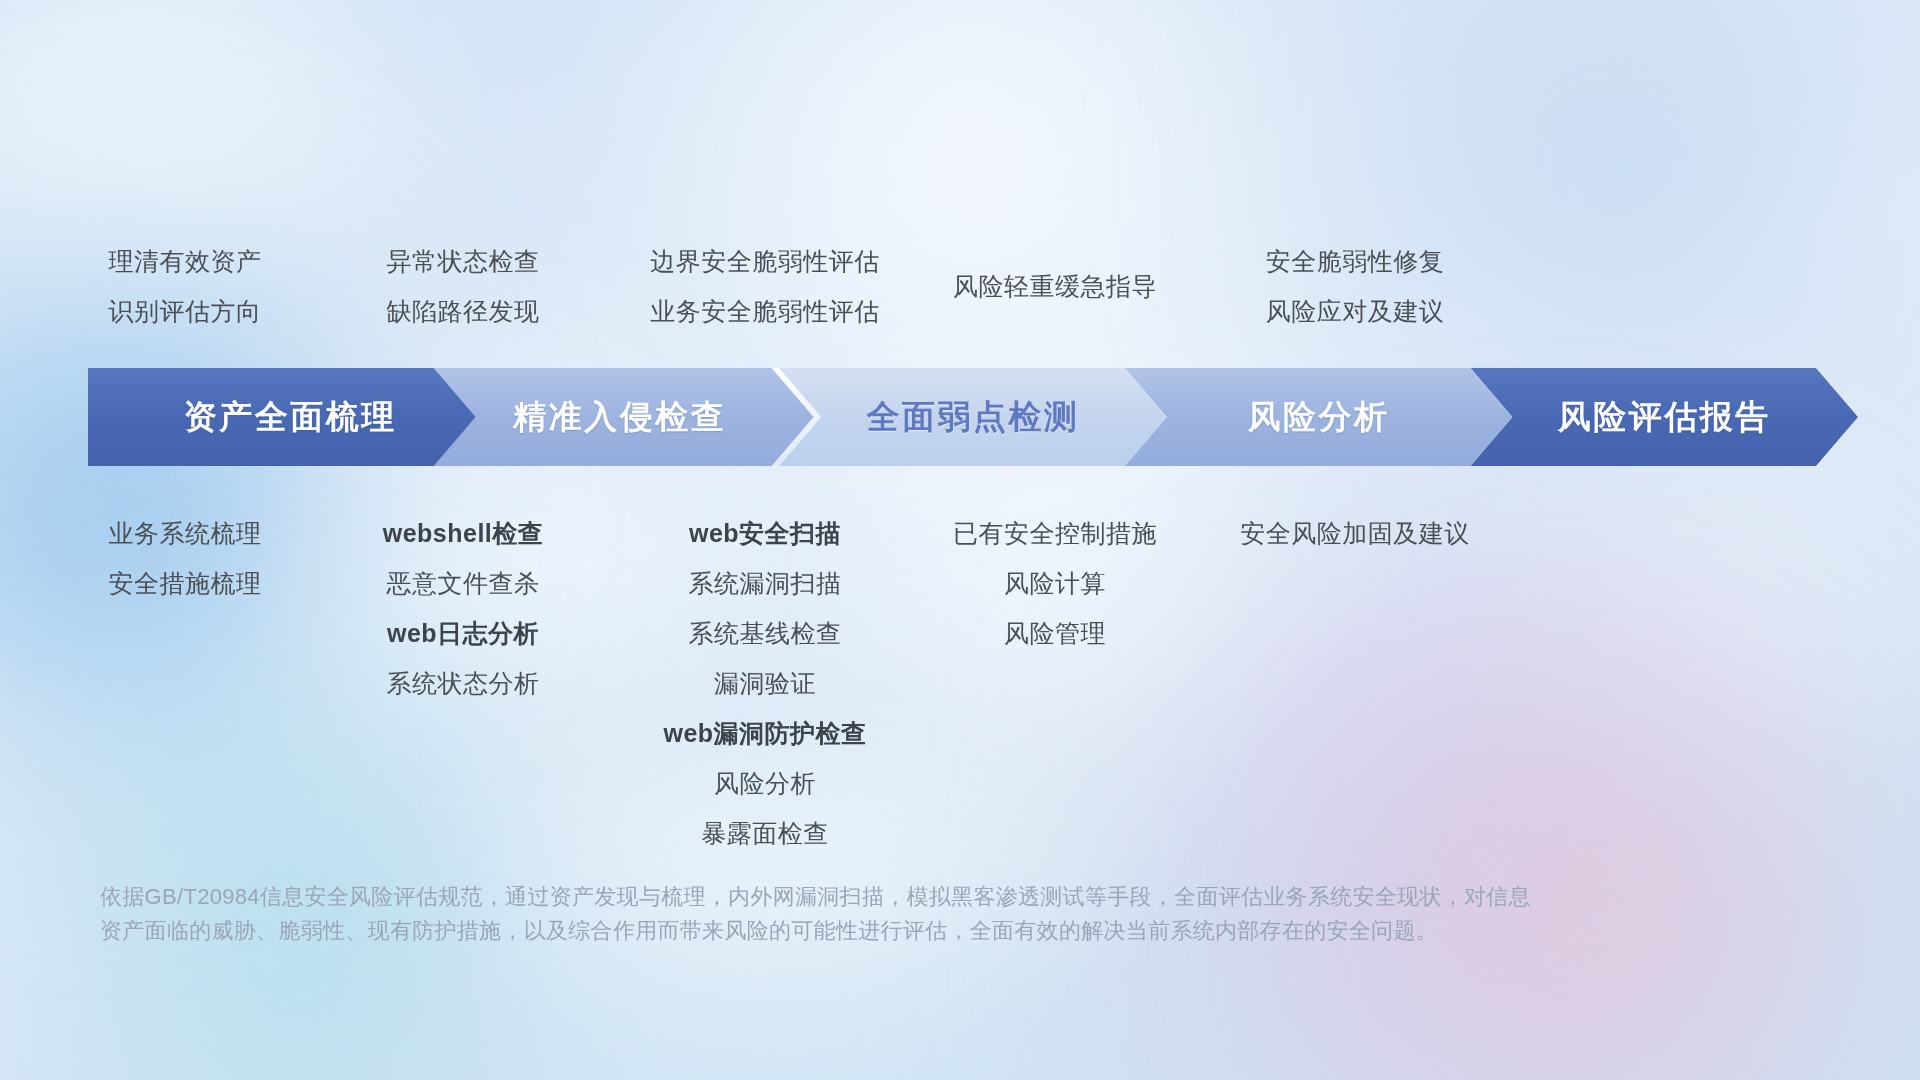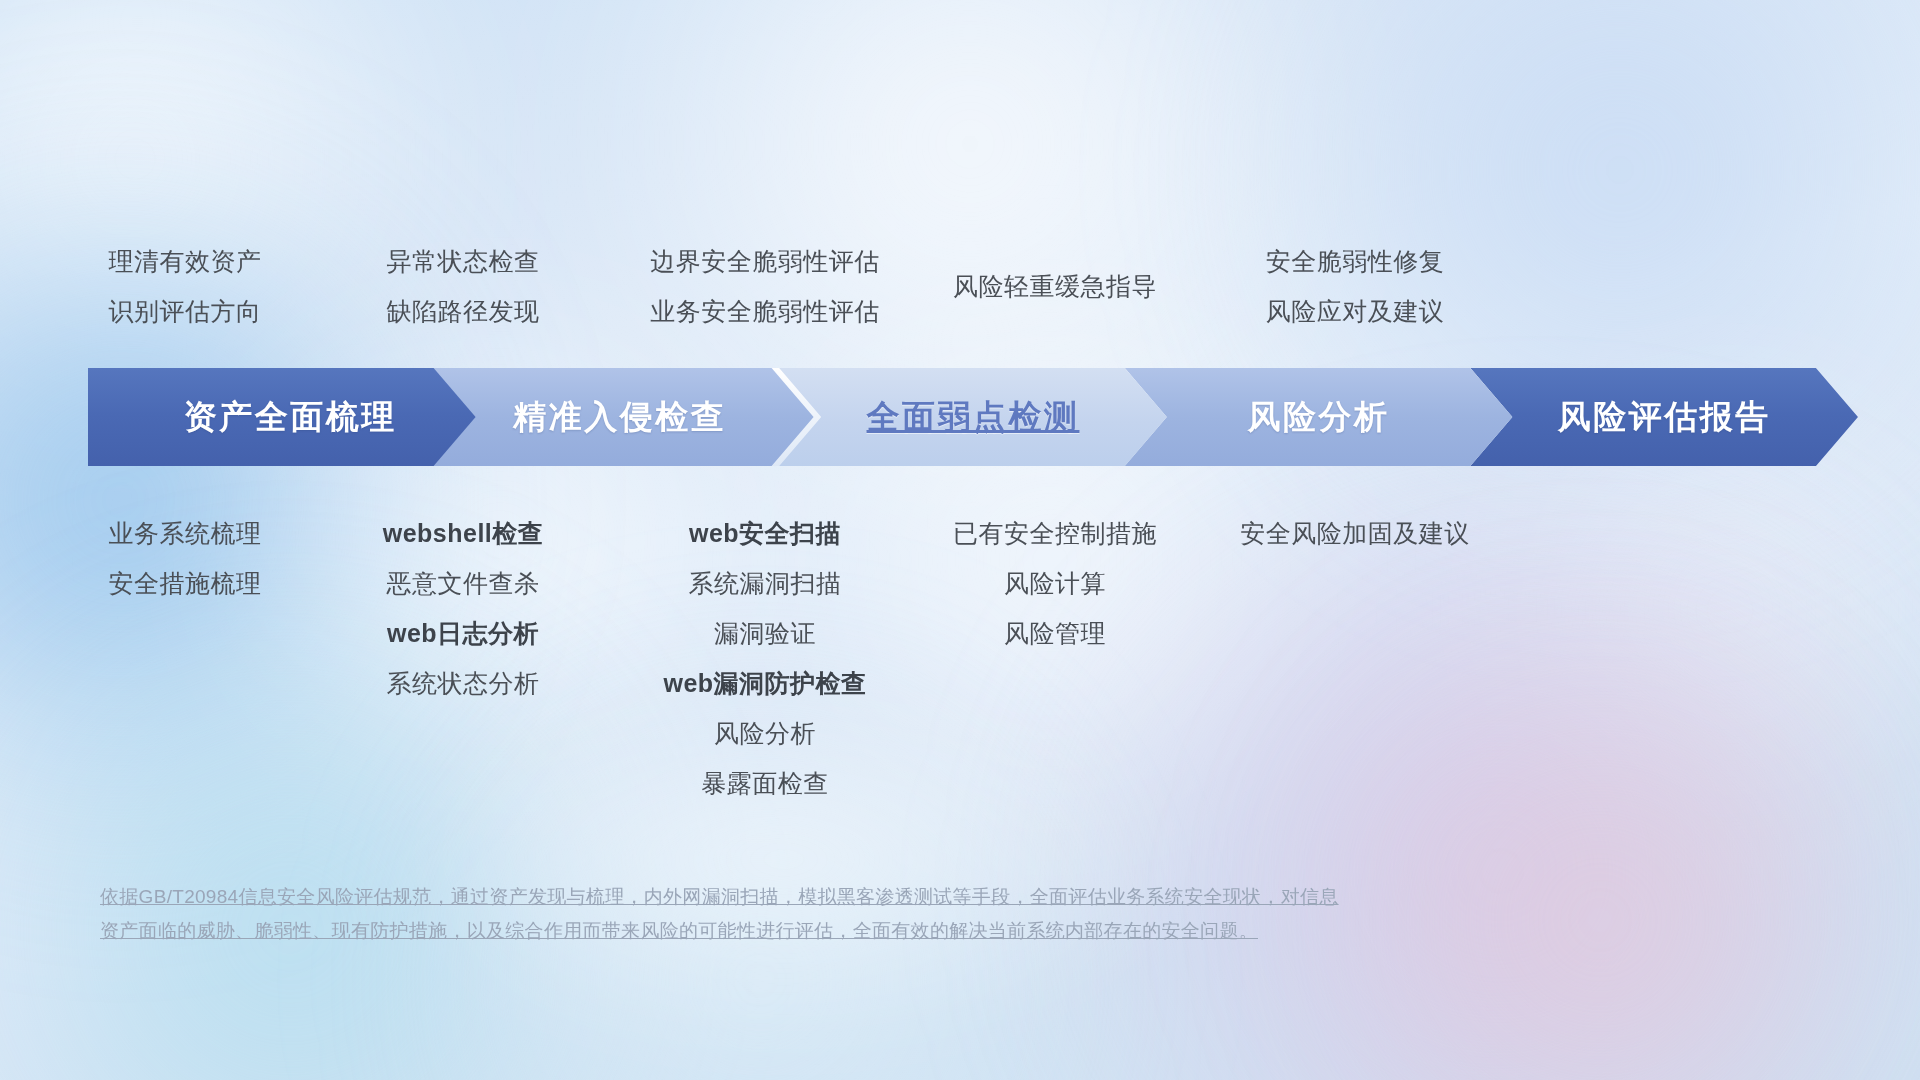--- a/index.html
+++ b/index.html
@@ -69,30 +69,29 @@
     position:absolute;top:0;height:98px;
     display:flex;align-items:center;justify-content:center;
     box-sizing:border-box;
   }
   .seg .cap{
     font-size:33px;font-weight:bold;letter-spacing:2.5px;
     white-space:nowrap;
     text-shadow:0 1px 2px rgba(40,60,110,.22);
   }
   .seg .cap.light{color:#ffffff;}
-  .seg .cap.blue{color:#5f79c0;text-shadow:0 1px 1px rgba(255,255,255,.55);text-decoration:underline;}
+  .seg .cap.blue{color:#5f79c0;text-shadow:0 1px 1px rgba(255,255,255,.55);}
 
   
   #footer{
     position:absolute;left:100px;top:880px;width:1520px;
     color:#9aa6b8;
-    font-size:19px;
+    font-size:22px;
     line-height:34px;
     letter-spacing:.3px;
-    text-decoration:underline;
   }
   #footer p{margin:0;}
 </style>
 </head>
 <body>
 
 <div id="bg">
   <div class="base"></div>
   <div class="blob b1"></div>
   <div class="blob b3"></div>
@@ -161,20 +160,21 @@
       </div>
       <div class="col" style="left: 253px; top: 0px; width: 420px;">
         <div class="item strong">webshell检查</div>
         <div class="item">恶意文件查杀</div>
         <div class="item strong">web日志分析</div>
         <div class="item">系统状态分析</div>
       </div>
       <div class="col" style="left: 555px; top: 0px; width: 420px;">
         <div class="item strong">web安全扫描</div>
         <div class="item">系统漏洞扫描</div>
+        <div class="item">系统基线检查</div>
         <div class="item">漏洞验证</div>
         <div class="item strong">web漏洞防护检查</div>
         <div class="item">风险分析</div>
         <div class="item">暴露面检查</div>
       </div>
       <div class="col" style="left: 845px; top: 0px; width: 420px; text-align: center;">
         <div class="item">已有安全控制措施</div>
         <div class="item">风险计算</div>
         <div class="item">风险管理</div>
       </div>

